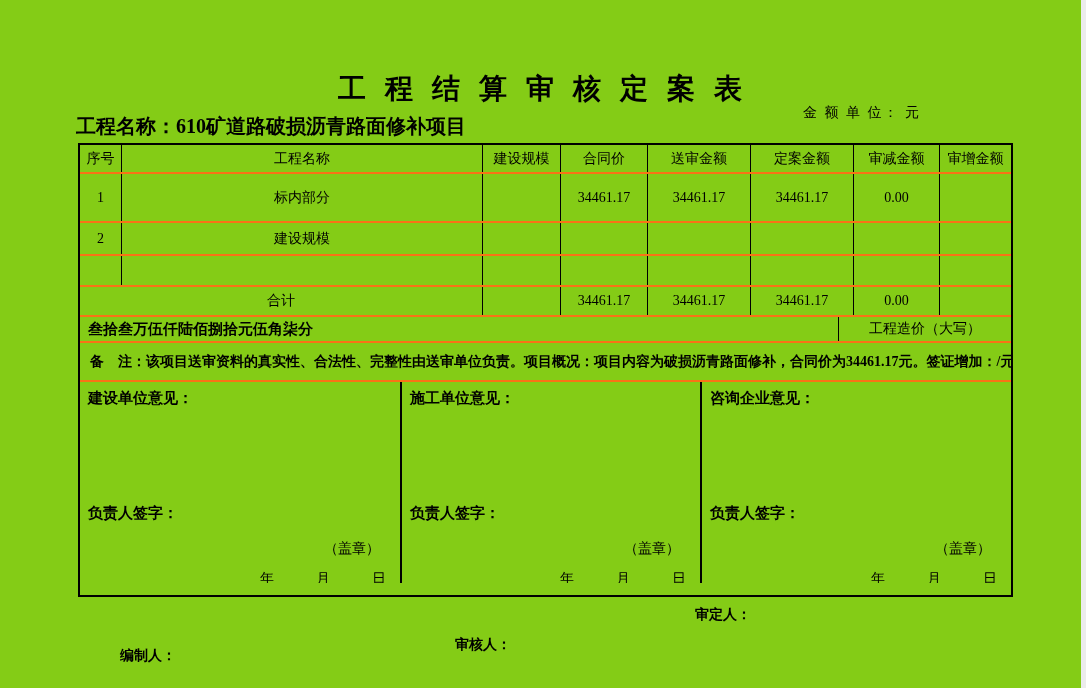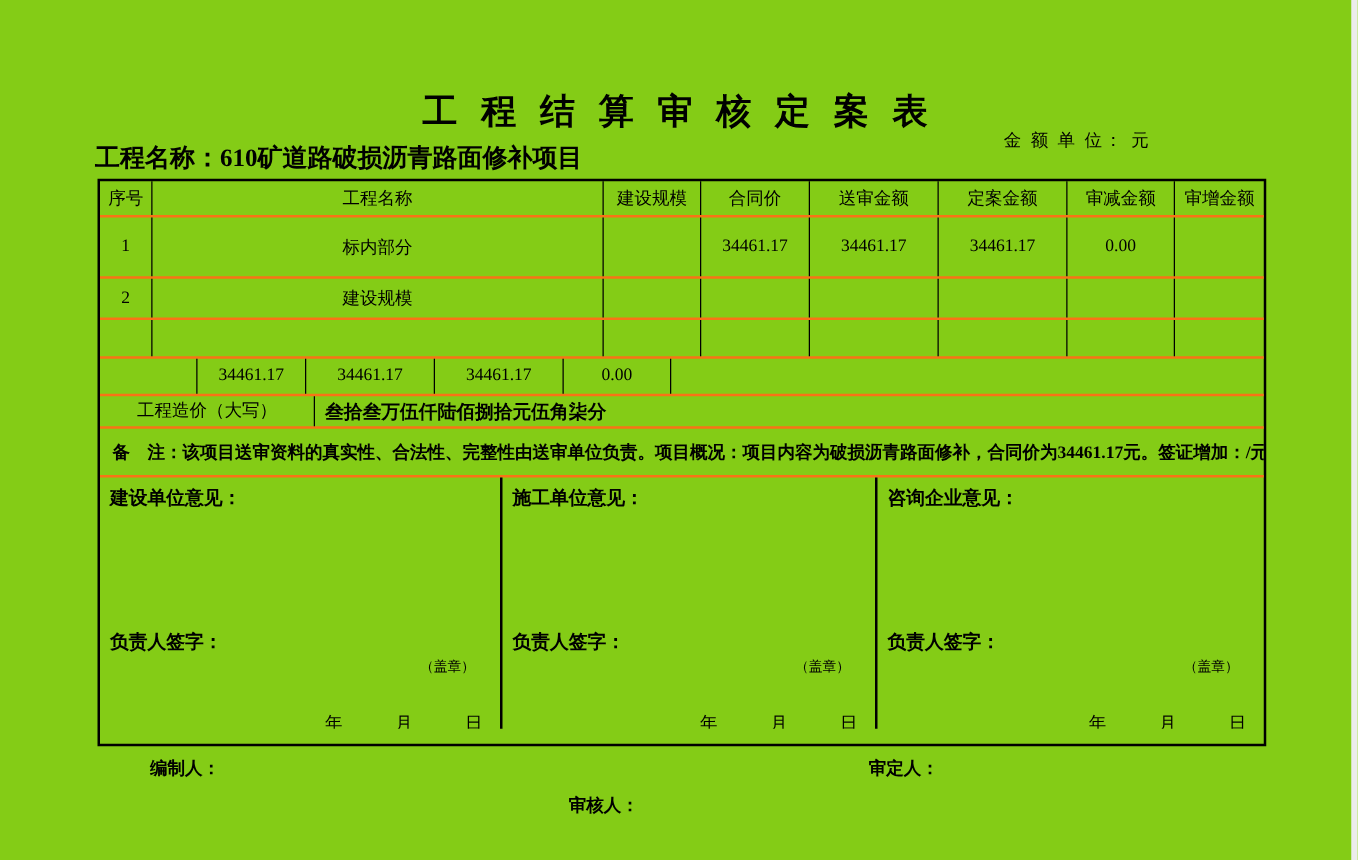--- a/index.html
+++ b/index.html
@@ -27,25 +27,25 @@
   .w403{width:403px}.w172{width:172px}.w759{width:759px}.w931{width:931px}
   .w322{width:322px}.w300{width:300px}.w309{width:309px}
 
   .words-value { justify-content:flex-start; padding-left:8px; font-weight:bold; font-size:15px; }
   .remark { justify-content:flex-start; padding:0 10px; font-weight:bold; font-size:14px; }
 
   .op { position:relative; display:block; border-right:2px solid #000; }
   .op:last-child { border-right:none; }
   .op-title  { position:absolute; top:7px;  left:8px;  font-size:15px; font-weight:bold; }
   .op-sign   { position:absolute; top:122px; left:8px; font-size:15px; font-weight:bold; }
-  .op-seal   { position:absolute; top:144px; right:20px; font-size:11px; }
+  .op-seal   { position:absolute; top:158px; right:20px; font-size:14px; }
   .op-date   { position:absolute; top:188px; right:14px; font-size:14px; white-space:pre; }
 
   .foot { position:absolute; top:606px; font-size:14px; font-weight:bold; }
-  .f1 { left:120px; } .f2 { left:455px;margin-top:30px; } .f3 { left:695px; }
+  .f1 { left:120px;margin-top:41px; } .f2 { left:455px;margin-top:30px; } .f3 { left:695px; }
 </style>
 </head>
 <body>
 
 <div class="sheet">
 
   <div class="doc-title">工 程 结 算 审 核 定 案 表</div>
 
   <div class="sub-left">工程名称：610矿道路破损沥青路面修补项目</div>
   <div class="sub-right">金 额 单 位： 元</div>
@@ -90,31 +90,32 @@
       <div class="tc w361"></div>
       <div class="tc w78"></div>
       <div class="tc w87"></div>
       <div class="tc w103"></div>
       <div class="tc w103"></div>
       <div class="tc w86"></div>
       <div class="tc w71"></div>
     </div>
 
     <div class="trow h30">
+      <div class="tc w403">合计</div>
       <div class="tc w78"></div>
       <div class="tc w87">34461.17</div>
       <div class="tc w103">34461.17</div>
       <div class="tc w103">34461.17</div>
       <div class="tc w86">0.00</div>
       <div class="tc w71"></div>
     </div>
 
     <div class="trow h26">
+      <div class="tc w759 words-value">叁拾叁万伍仟陆佰捌拾元伍角柒分</div>
       <div class="tc w172">工程造价（大写）</div>
-      <div class="tc w759 words-value">叁拾叁万伍仟陆佰捌拾元伍角柒分</div>
     </div>
 
     <div class="trow h39">
       <div class="tc w931 remark">备　注：该项目送审资料的真实性、合法性、完整性由送审单位负责。项目概况：项目内容为破损沥青路面修补，合同价为34461.17元。签证增加：/元</div>
     </div>
 
     <div class="trow h213">
       <div class="tc w322 op">
         <span class="op-title">建设单位意见：</span>
         <span class="op-sign">负责人签字：</span>

